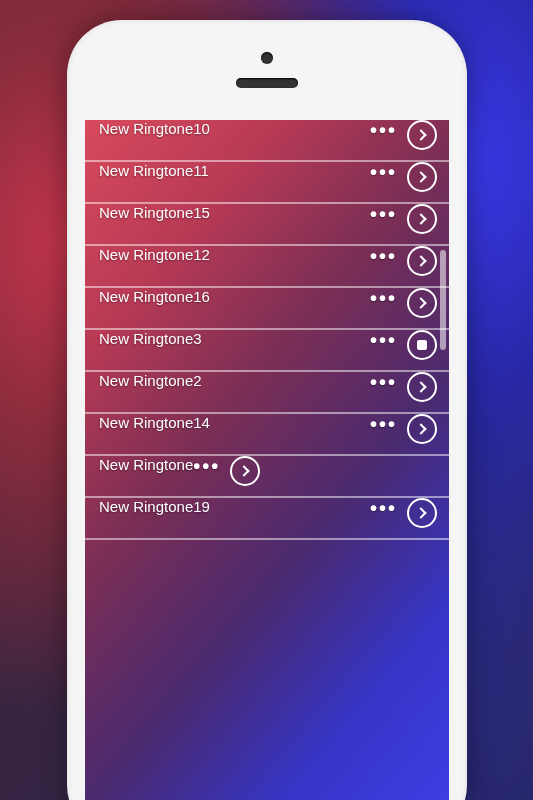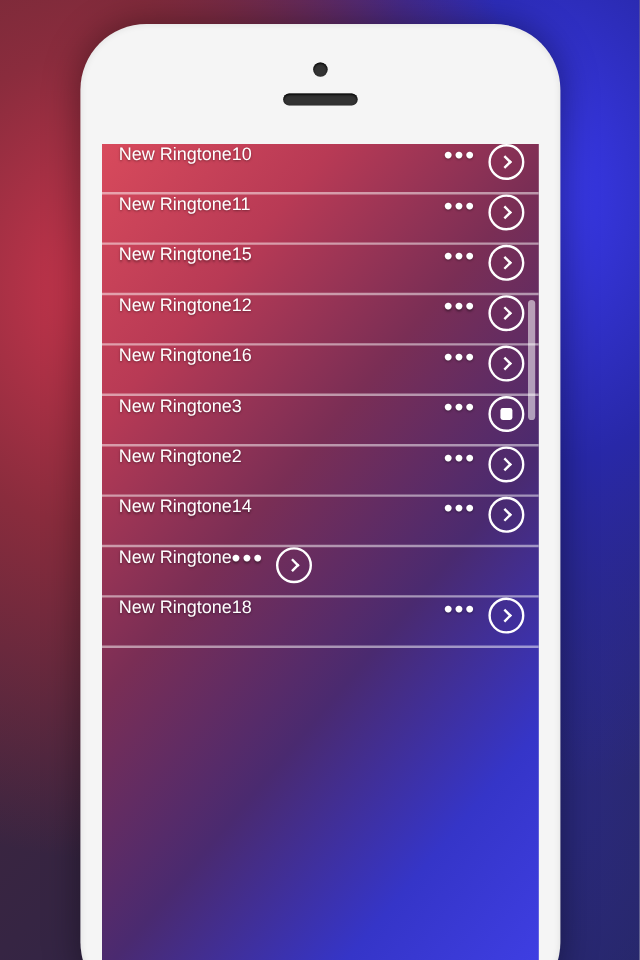--- a/index.html
+++ b/index.html
@@ -184,21 +184,21 @@
         </div>
         <div class="list-item">
           <span class="label">New Ringtone</span>
           <span class="dots">•••</span>
           <div class="action-btn">
             <div class="chevron"></div>
           </div>
         </div>
         <div class="list-item">
           <span class="label">New Ringtone</span>
-          <span class="num">18</span>
+          <span class="num">19</span>
           <span class="dots">•••</span>
           <div class="action-btn">
             <div class="chevron"></div>
           </div>
         </div>
       </div>
     <div class="scroll-indicator"></div>
 
   </div>
 </div>

